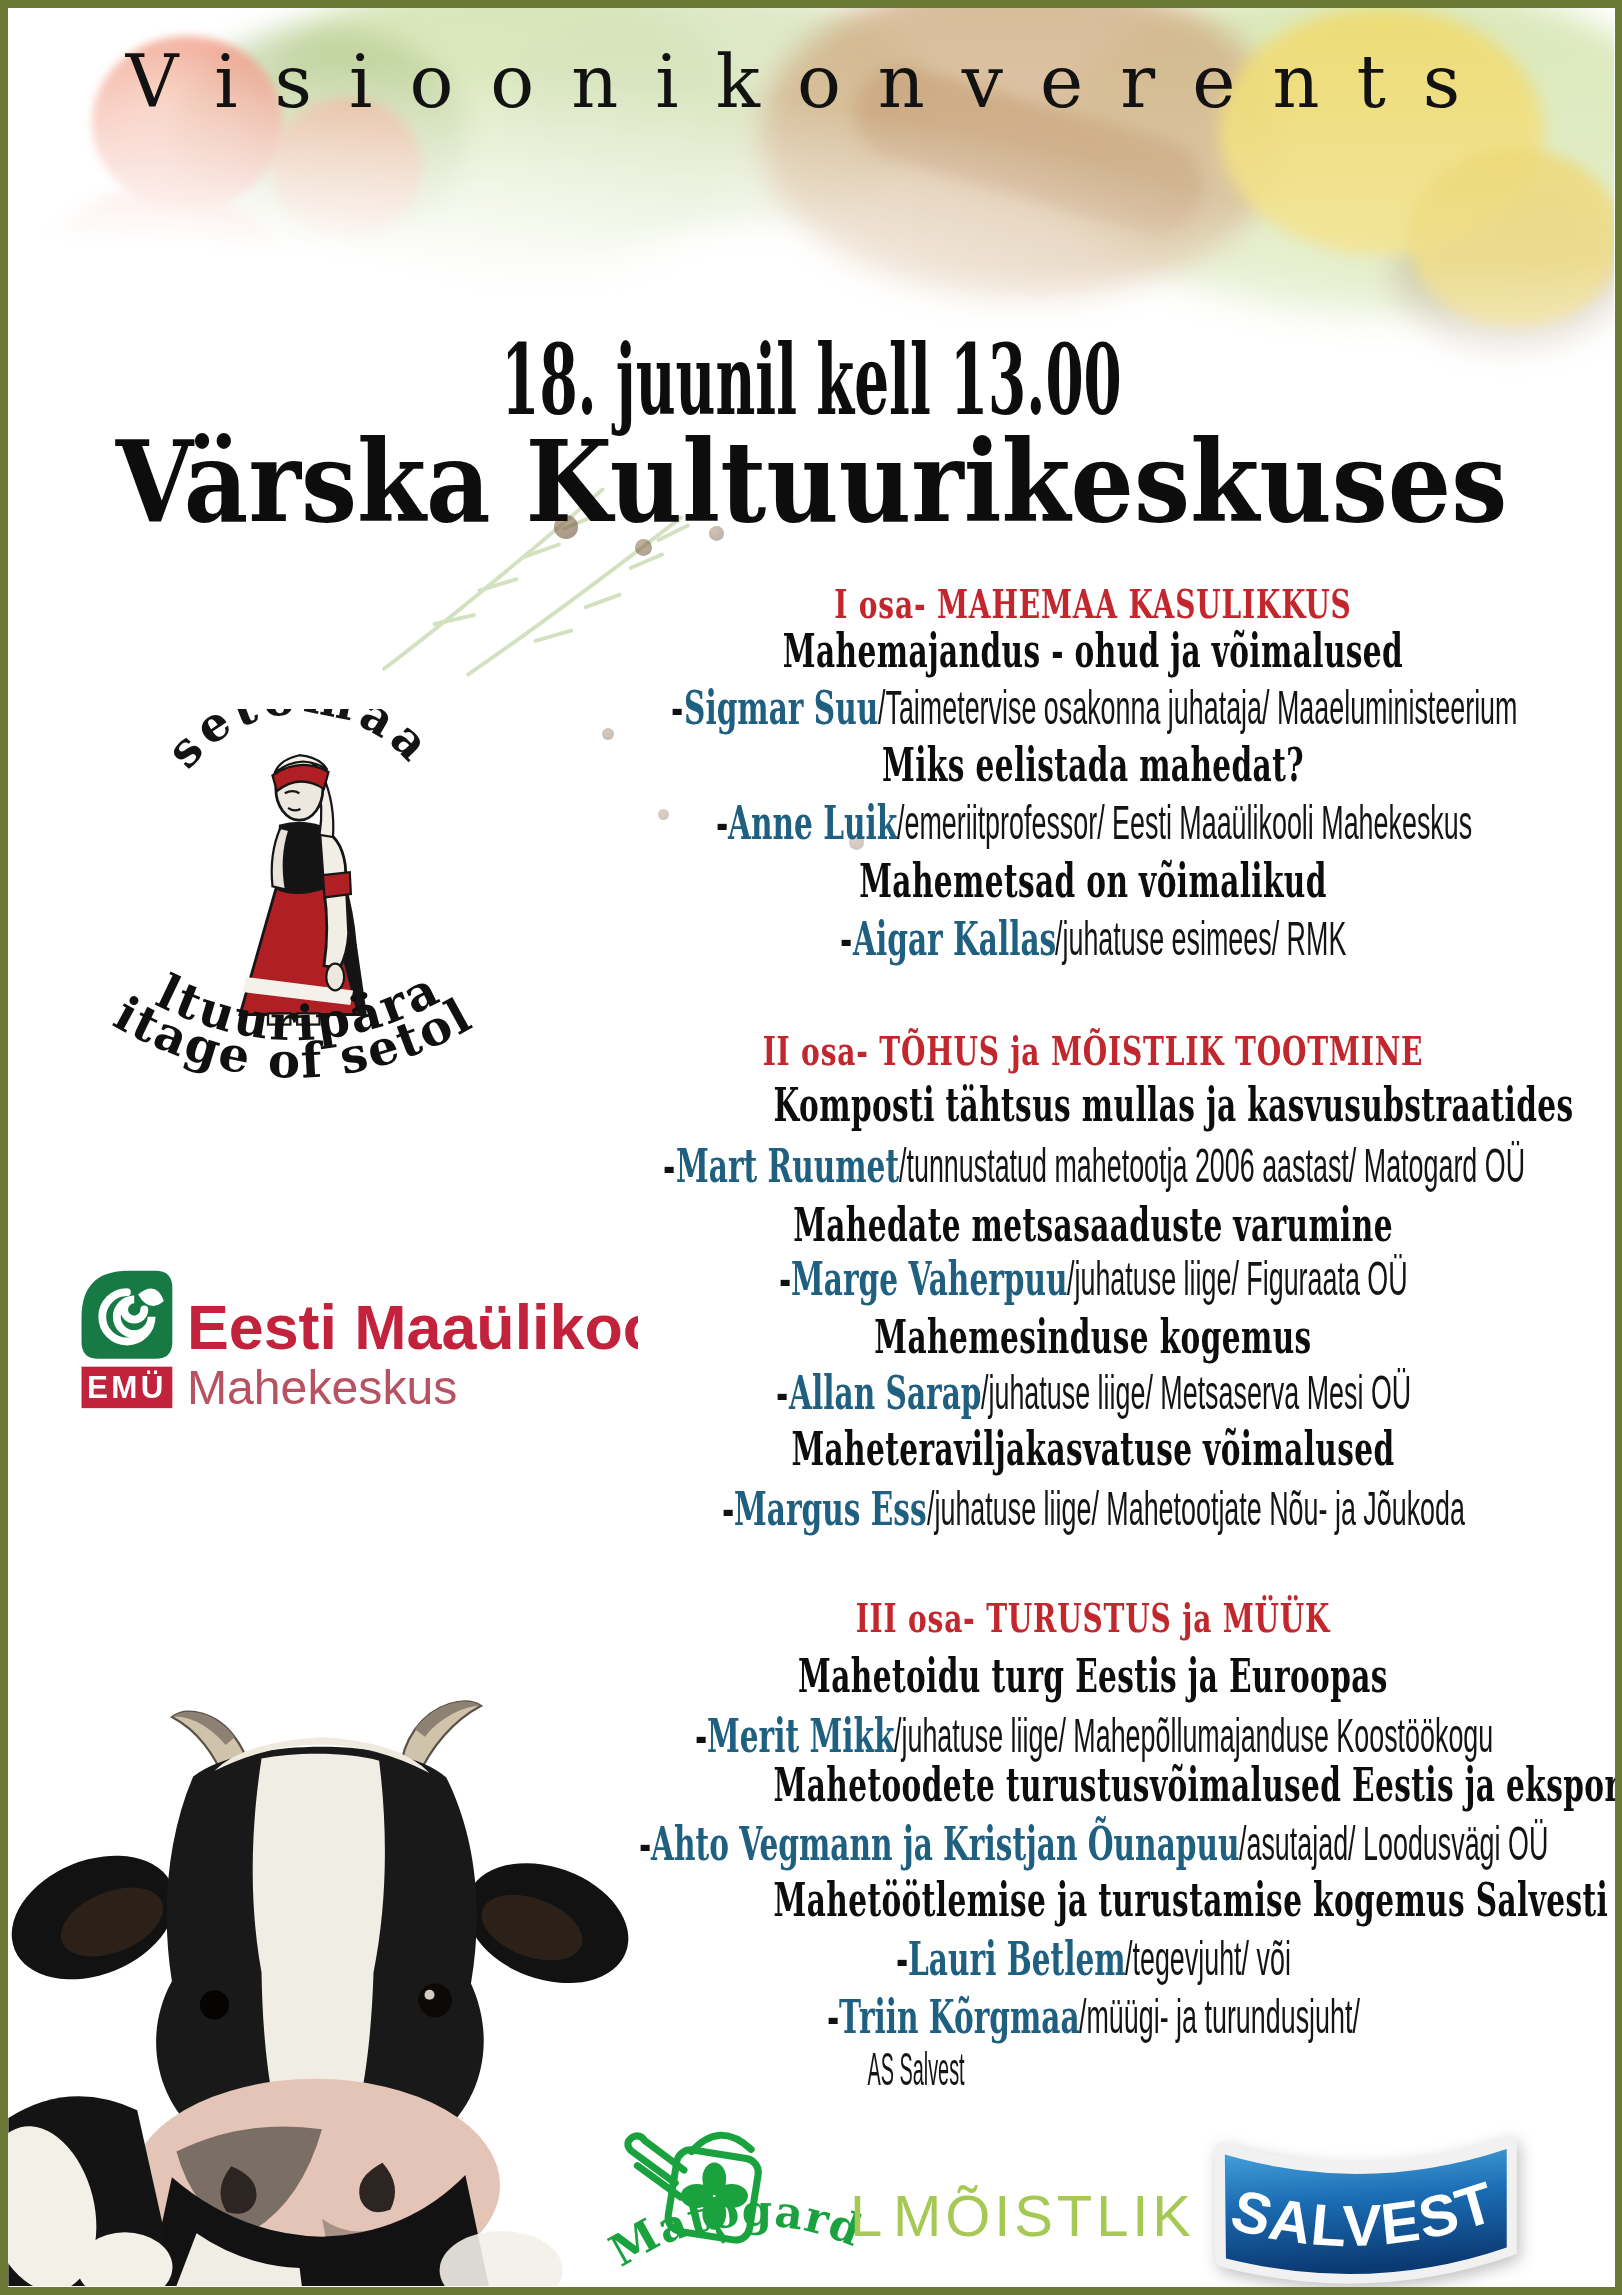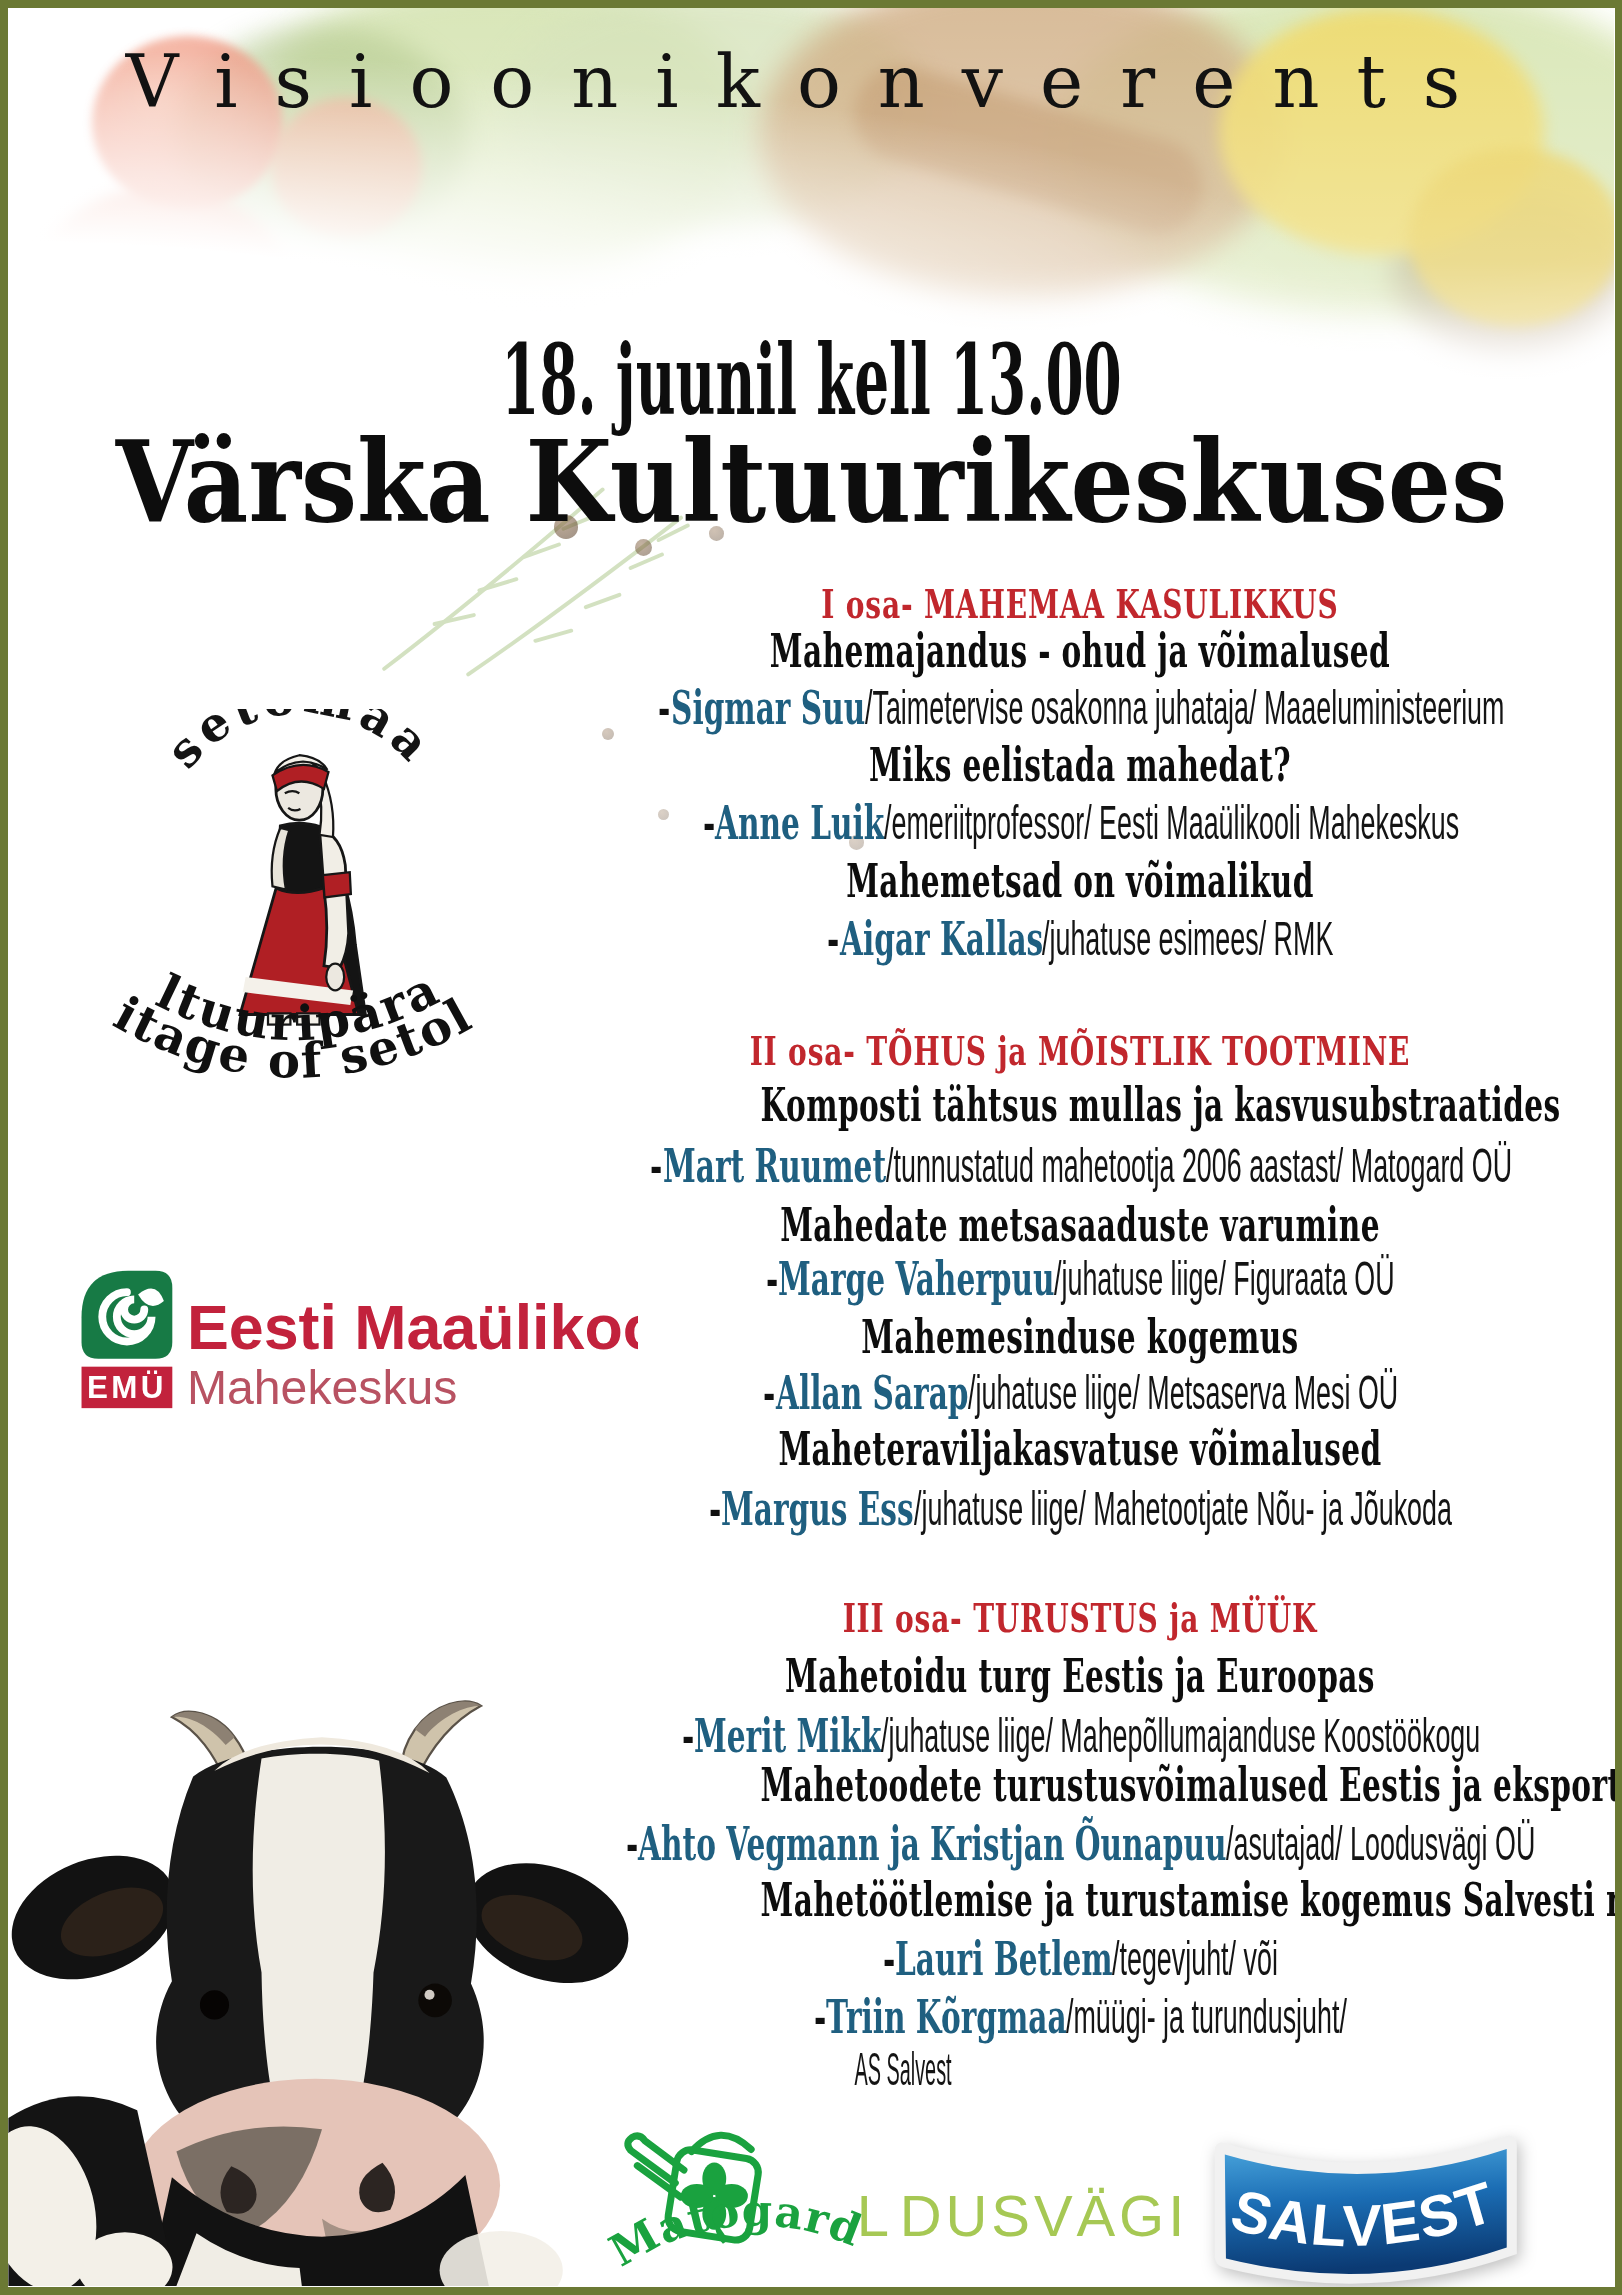--- a/index.html
+++ b/index.html
@@ -32,21 +32,21 @@
      background:linear-gradient(180deg, rgba(255,255,255,.18) 0%, rgba(255,255,255,.40) 45%, rgba(255,255,255,.78) 72%, #ffffff 94%);}
   .header-fade-left{position:absolute;left:0;top:0;width:100%;height:100%;
      background:radial-gradient(ellipse at 0% 60%, #ffffff 22%, rgba(255,255,255,0) 62%);}
   
   .hline{position:absolute;left:0;width:100%;text-align:center;white-space:nowrap;}
   .kicker{top:31px;font-size:73px;font-weight:400;letter-spacing:37px;color:#121212;}
   .title {top:106px;font-size:154px;font-weight:bold;letter-spacing:3.4px;color:#0d0d0d;transform:scaleX(1.0);}
   .dateline{top:314px;font-size:98px;font-weight:bold;color:#0d0d0d;transform:scaleX(0.56);}
   .venueline{top:408px;font-size:112px;font-weight:bold;color:#0d0d0d;transform:scaleX(0.89);}
   
-  #program{position:absolute;left:565px;top:563px;width:1014px;height:1547px;}
+  #program{position:absolute;left:578px;top:563px;width:1014px;height:1547px;}
   .line{position:absolute;left:0;width:100%;height:54px;line-height:54px;text-align:center;white-space:nowrap;font-size:0;}
   .line.heading{font-size:39px;font-weight:bold;color:var(--accent,#c1272d);letter-spacing:1.1px;transform:scaleX(0.72);}
   .line.topic{font-size:47px;font-weight:bold;color:#0d0d0d;letter-spacing:0.6px;transform:scaleX(0.63);}
   .dash,.name{display:inline-block;font:bold 47px "DejaVu Serif",serif;color:#101010;}
   .name{color:var(--name-blue,#1f5f80);}
   .role{display:inline-block;font:400 48px "Liberation Sans",sans-serif;color:#141414;}
   .plain{display:inline-block;font:400 47px "Liberation Sans",sans-serif;color:#141414;}
   
   .pcorn{position:absolute;border-radius:50%;background:radial-gradient(circle at 35% 30%, #8a6643, #4f3620);}
   
@@ -234,21 +234,21 @@
     <span>L</span>
     <svg width="54" height="54" viewBox="0 0 96 96">
       <g fill="#82b544">
         <ellipse cx="48" cy="26" rx="17" ry="24"></ellipse>
         <ellipse cx="48" cy="70" rx="17" ry="24"></ellipse>
         <ellipse cx="26" cy="48" rx="24" ry="17"></ellipse>
         <ellipse cx="70" cy="48" rx="24" ry="17"></ellipse>
       </g>
       <circle cx="48" cy="48" r="9" fill="#ffffff"></circle>
     </svg>
-    <span>DUSVÄGI</span>
+    <span>MÕISTLIK</span>
   </div>
 
   <svg class="logo salvest-svg" viewBox="0 0 555 295" style="left:1202px;top:2113px;width:311px;height:165px">
     <defs>
       <linearGradient id="salv-grad" x1="0" y1="0" x2="0.15" y2="1">
         <stop offset="0" stop-color="#48a3db"></stop>
         <stop offset="0.45" stop-color="#1b6db4"></stop>
         <stop offset="1" stop-color="#0b3a73"></stop>
       </linearGradient>
       <path id="salv-arc" d="M 55,195 Q 278,258 505,180" fill="none"></path>

